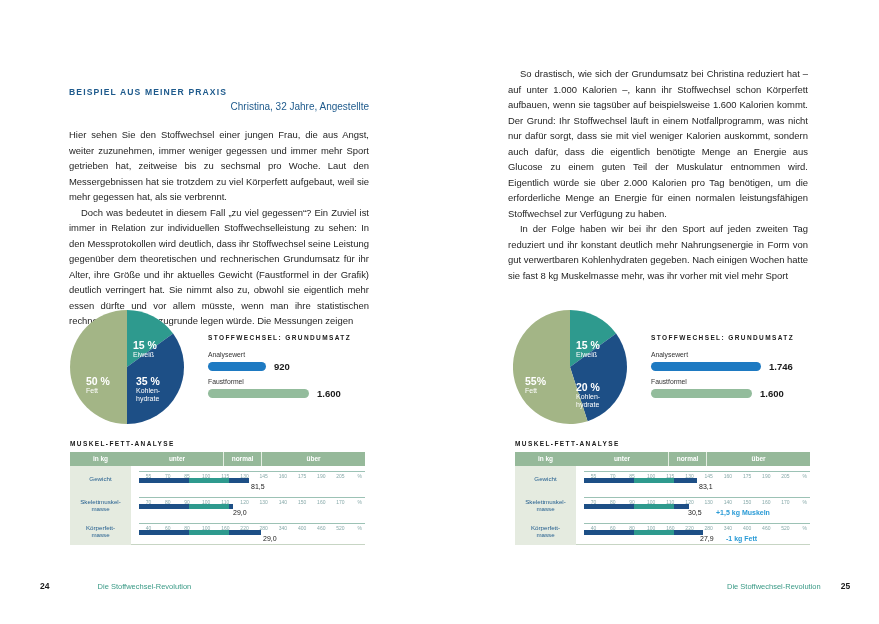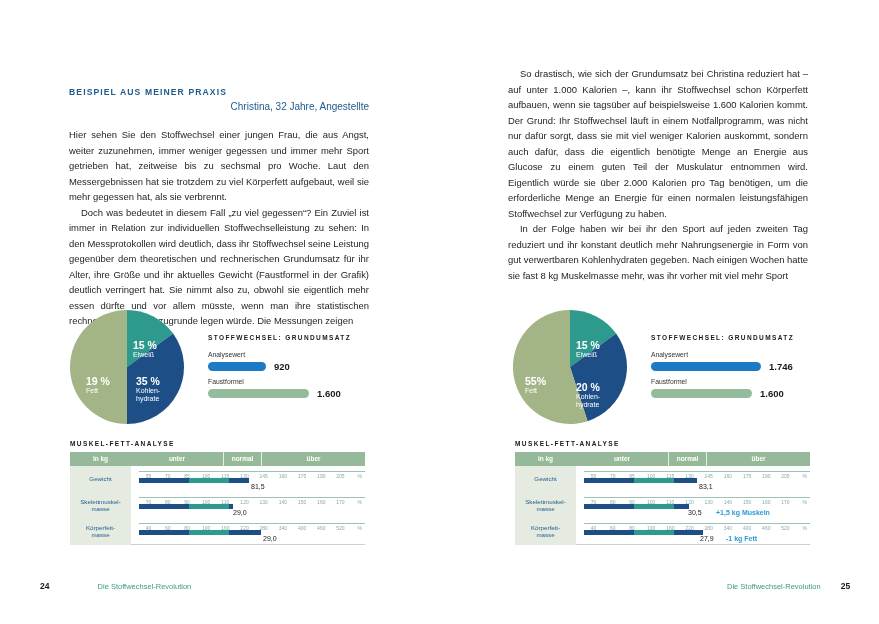--- a/index.html
+++ b/index.html
@@ -83,21 +83,21 @@
       <div class="pie-label" style="left:63px;top:14px;">
         <span class="pct">15 %</span>
         <span>Eiweiß</span>
       </div>
       <div class="pie-label" style="left:66px;top:50px;">
         <span class="pct">35 %</span>
         <span style="display:block">Kohlen-</span>
         <span style="display:block">hydrate</span>
       </div>
       <div class="pie-label" style="left:16px;top:50px;">
-        <span class="pct">19 %</span>
+        <span class="pct">50 %</span>
         <span>Fett</span>
       </div>
     </div>
 
     <div class="gu">
       <div class="gu-title">STOFFWECHSEL: GRUNDUMSATZ</div>
       <div class="gu-label">Analysewert</div>
       <div class="gu-row">
         <div class="gu-bar" style="width:58px;background:#1e7ac2;"></div>
         <span class="gu-val">920</span>

